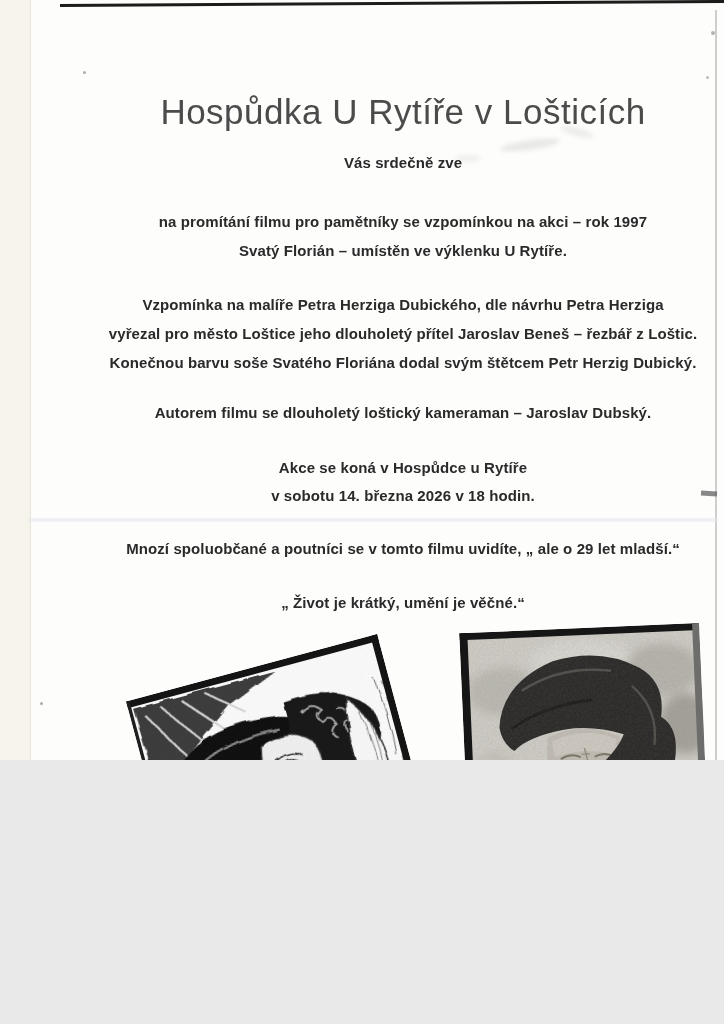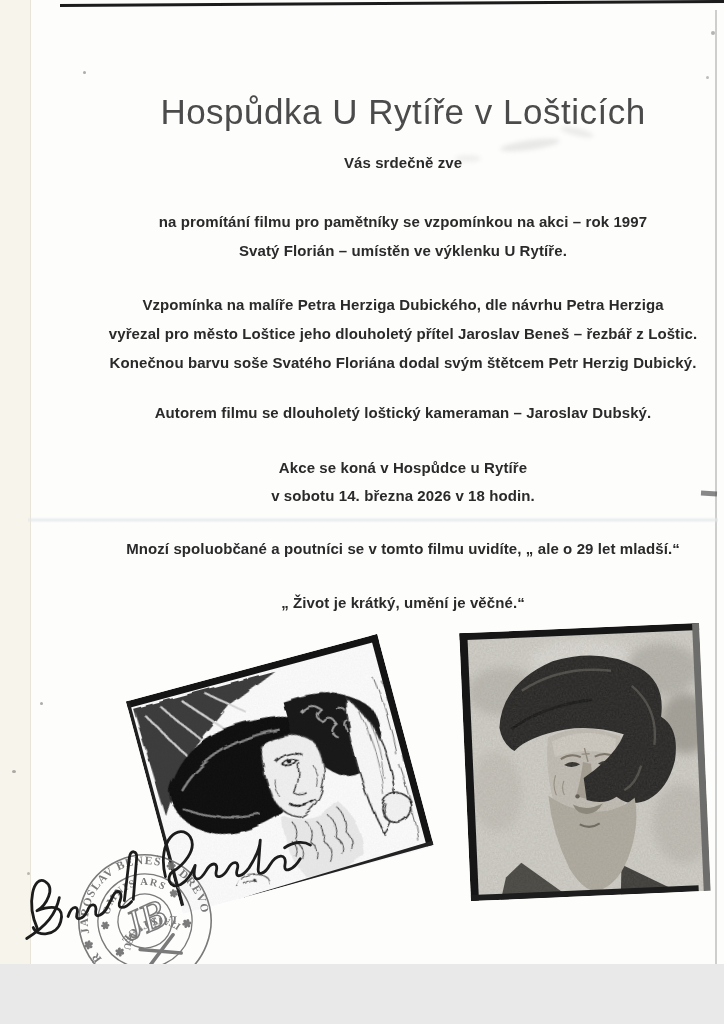--- a/index.html
+++ b/index.html
@@ -1,17 +1,17 @@
 <!DOCTYPE html>
 <html><head>
 <meta charset="utf-8">
 <style>
   html,body{margin:0;padding:0;background:#e9e9e9;}
   .page{
-    position:relative;width:724px;height:964px;margin:0 auto;
+    position:relative;width:724px;height:760px;margin:0 auto;
     background:#fdfdfc;overflow:hidden;
     font-family:"Liberation Sans",sans-serif;color:#272727;
   }
   
   .edge-strip-left{position:absolute;left:0;top:0;width:30px;height:1024px;background:#f7f4ec;border-right:1px solid #e8e4d9;}
   .edge-line-top{position:absolute;left:60px;top:4px;width:680px;height:3px;background:#1c1c1c;transform:rotate(-0.35deg);transform-origin:left center;}
   .edge-line-right{position:absolute;left:715px;top:10px;width:2px;height:1002px;background:#bcbfc0;opacity:.75;}
   .edge-bar-bottom{position:absolute;left:0;top:1012px;width:724px;height:12px;background:linear-gradient(90deg,#c9cbca,#c3c6c5 40%,#cccecd);}
   .crease{position:absolute;left:28px;top:517px;width:690px;height:6px;
     background:linear-gradient(180deg,rgba(255,255,255,0),#e4e8e9 50%,rgba(255,255,255,0));opacity:.8;}

